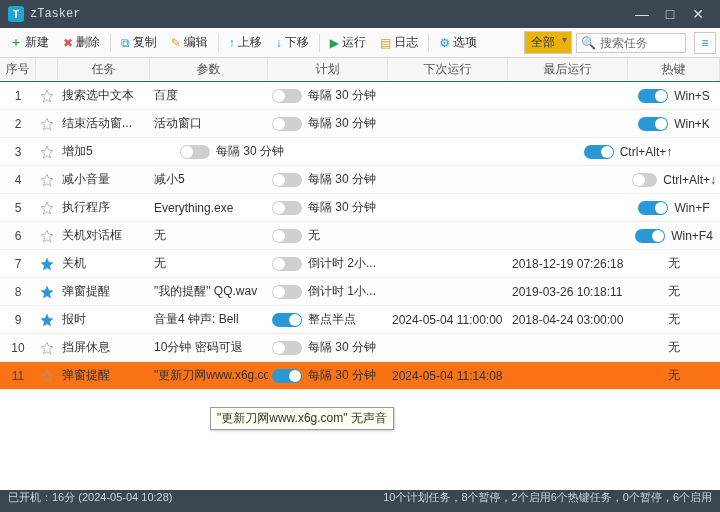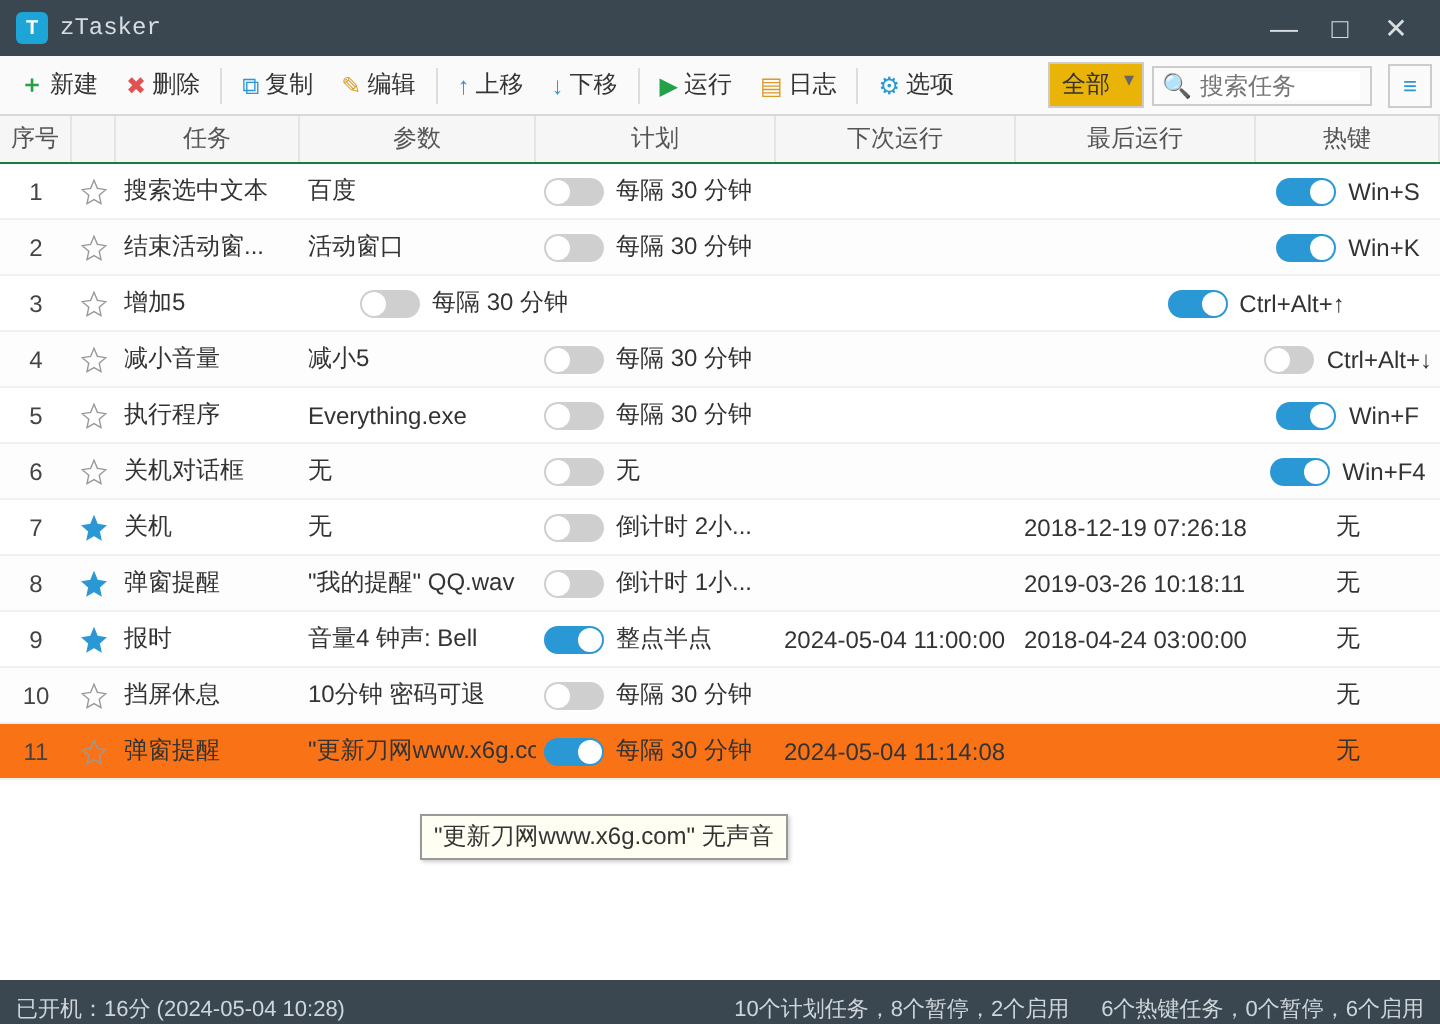--- a/index.html
+++ b/index.html
@@ -38,21 +38,21 @@
 .star.on svg { fill:#2a98d4; stroke:#2a98d4; }
 .toggle { width:30px; height:14px; border-radius:7px; position:relative; }
 .toggle.off { background:#cfcfcf; }
 .toggle.on { background:#2a98d4; }
 .toggle::after { content:""; position:absolute; width:12px; height:12px; background:#fff; border-radius:50%; top:1px; }
 .toggle.off::after { left:1px; }
 .toggle.on::after { right:1px; }
 .col-plan { gap:6px; }
 .col-hot { gap:6px; justify-content:center; }
 .tooltip { position:absolute; left:210px; top:325px; background:#fffef2; border:1px solid #999; padding:2px 6px; font-size:12px; color:#333; box-shadow:1px 1px 2px rgba(0,0,0,.2); }
-.statusbar { position:absolute; bottom:0; left:0; right:0; height:22px; background:#3a4750; color:#cfd6db; display:flex; align-items:flex-end; padding:0 8px; font-size:11px; gap:16px; }
+.statusbar { position:absolute; bottom:0; left:0; right:0; height:22px; background:#3a4750; color:#cfd6db; display:flex; align-items:flex-start; padding:0 8px; font-size:11px; }
 .statusbar .spacer { flex:1; }
 .ic-plus { color:#24a148; font-weight:bold; }
 .ic-del { color:#e05252; }
 .ic-copy { color:#2a98d4; }
 .ic-edit { color:#d89b2a; }
 .ic-up { color:#2a98d4; }
 .ic-down { color:#2a98d4; }
 .ic-run { color:#24a148; }
 .ic-log { color:#d89b2a; }
 .ic-opt { color:#2a98d4; }

